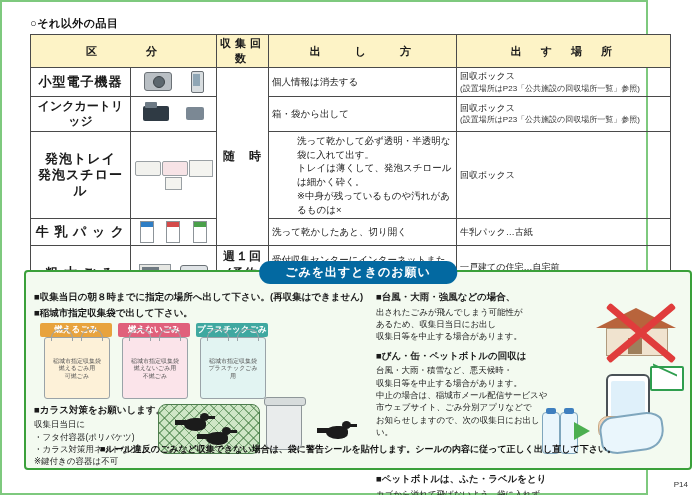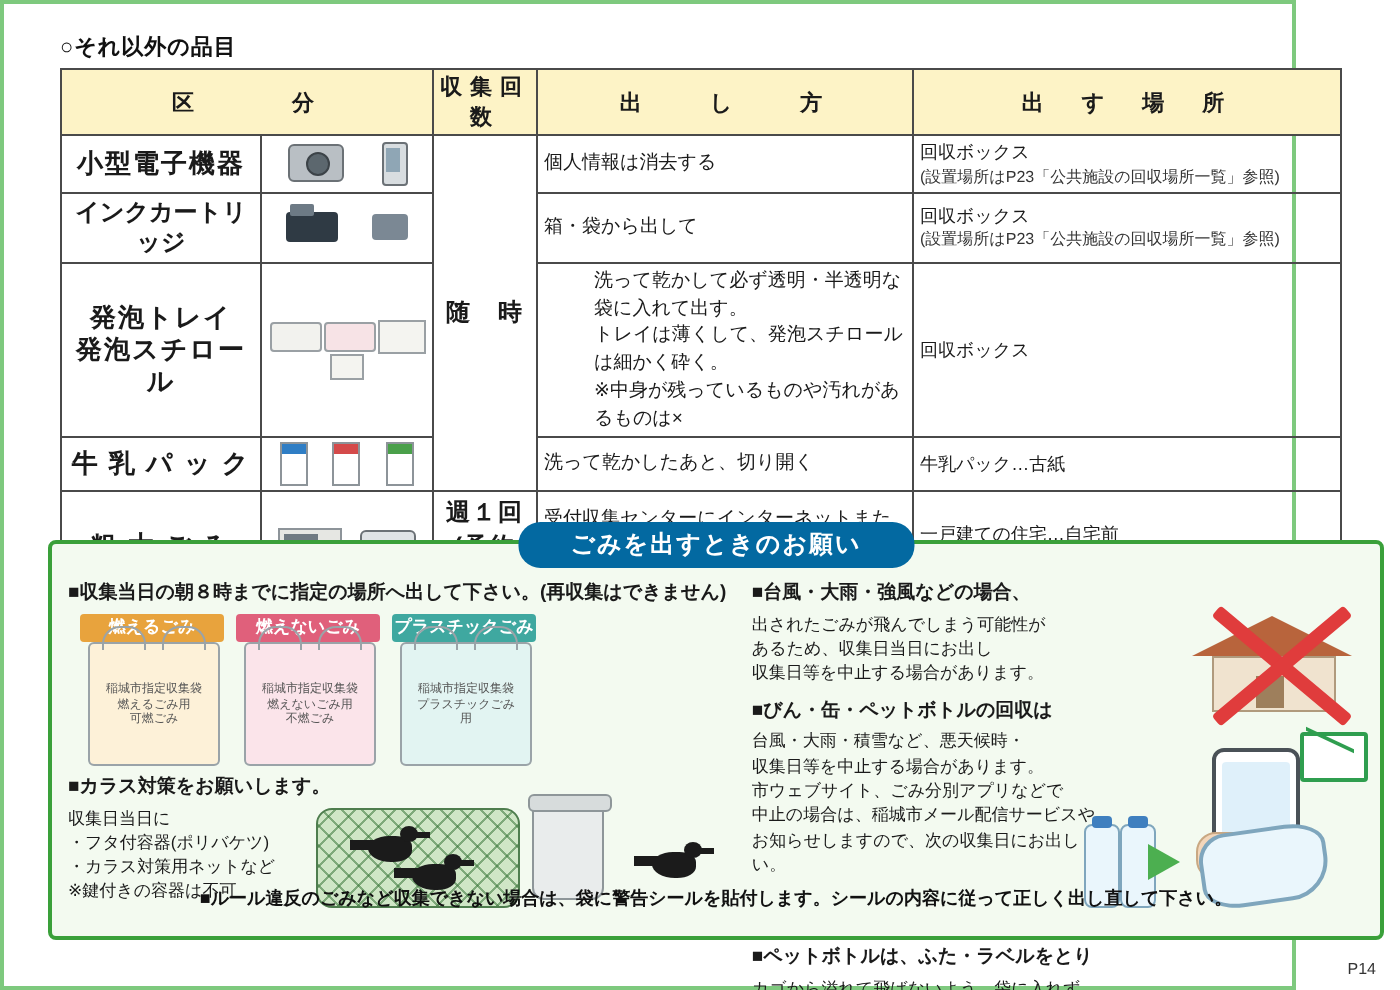--- a/index.html
+++ b/index.html
@@ -351,20 +351,21 @@
         <div>厚物等５品目、パソコン、自動車部品など (処理は販売店や業者に依頼してください)</div>
       </div>
     </div>
 
     <div class="panel">
       <div class="panel-title">ごみを出すときのお願い</div>
       <div class="panel-body">
 
         <div class="col-left">
           <div class="bullet">■収集当日の朝８時までに指定の場所へ出して下さい。(再収集はできません)</div>
+          <div class="bullet">■稲城市指定収集袋で出して下さい。</div>
 
           <div class="bags">
             <div class="bag burn">
               <div class="label">燃えるごみ</div>
               <div class="body">
                 <div class="inner-txt" style="white-space:pre-line;">稲城市指定収集袋
 燃えるごみ用
 可燃ごみ</div>
               </div>
             </div>
@@ -429,22 +430,22 @@
             <div class="roof"></div>
             <div class="wall"></div>
             <div class="door"></div>
             <div class="redx"></div>
           </div>
 
           <div class="bullet" style="margin-top:6px;">■びん・缶・ペットボトルの回収は</div>
           <div class="sub-txt" style="width:200px;">
             <div>台風・大雨・積雪など、悪天候時・</div>
             <div>収集日等を中止する場合があります。</div>
+            <div>中止の場合は、稲城市メール配信サービスや</div>
             <div>市ウェブサイト、ごみ分別アプリなどで</div>
-            <div>中止の場合は、稲城市メール配信サービスや</div>
             <div>お知らせしますので、次の収集日にお出しください。</div>
           </div>
 
           <div class="mailicon"></div>
           <div class="phone-ill">
             <div class="scr"></div>
             <div class="hand"></div>
           </div>
 
           <div class="bullet" style="margin-top:34px;">■ペットボトルは、ふた・ラベルをとり</div>

